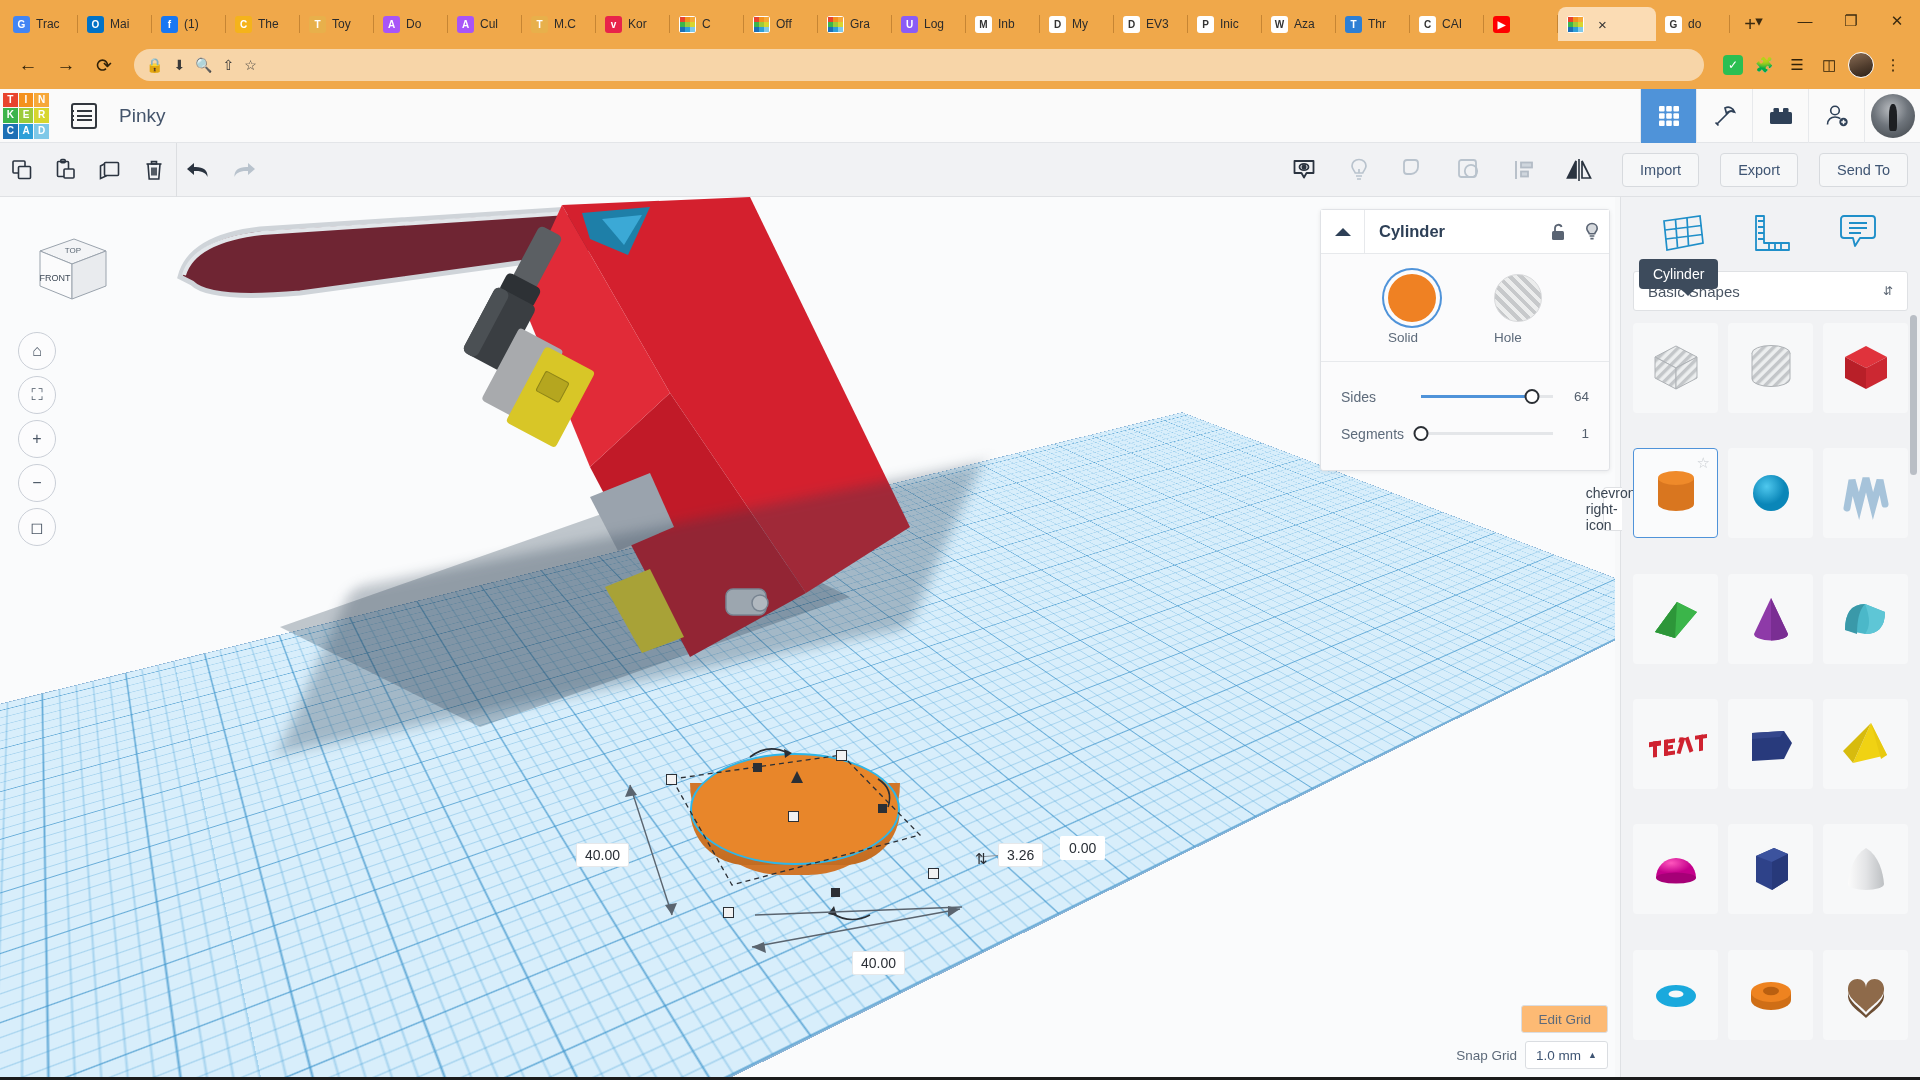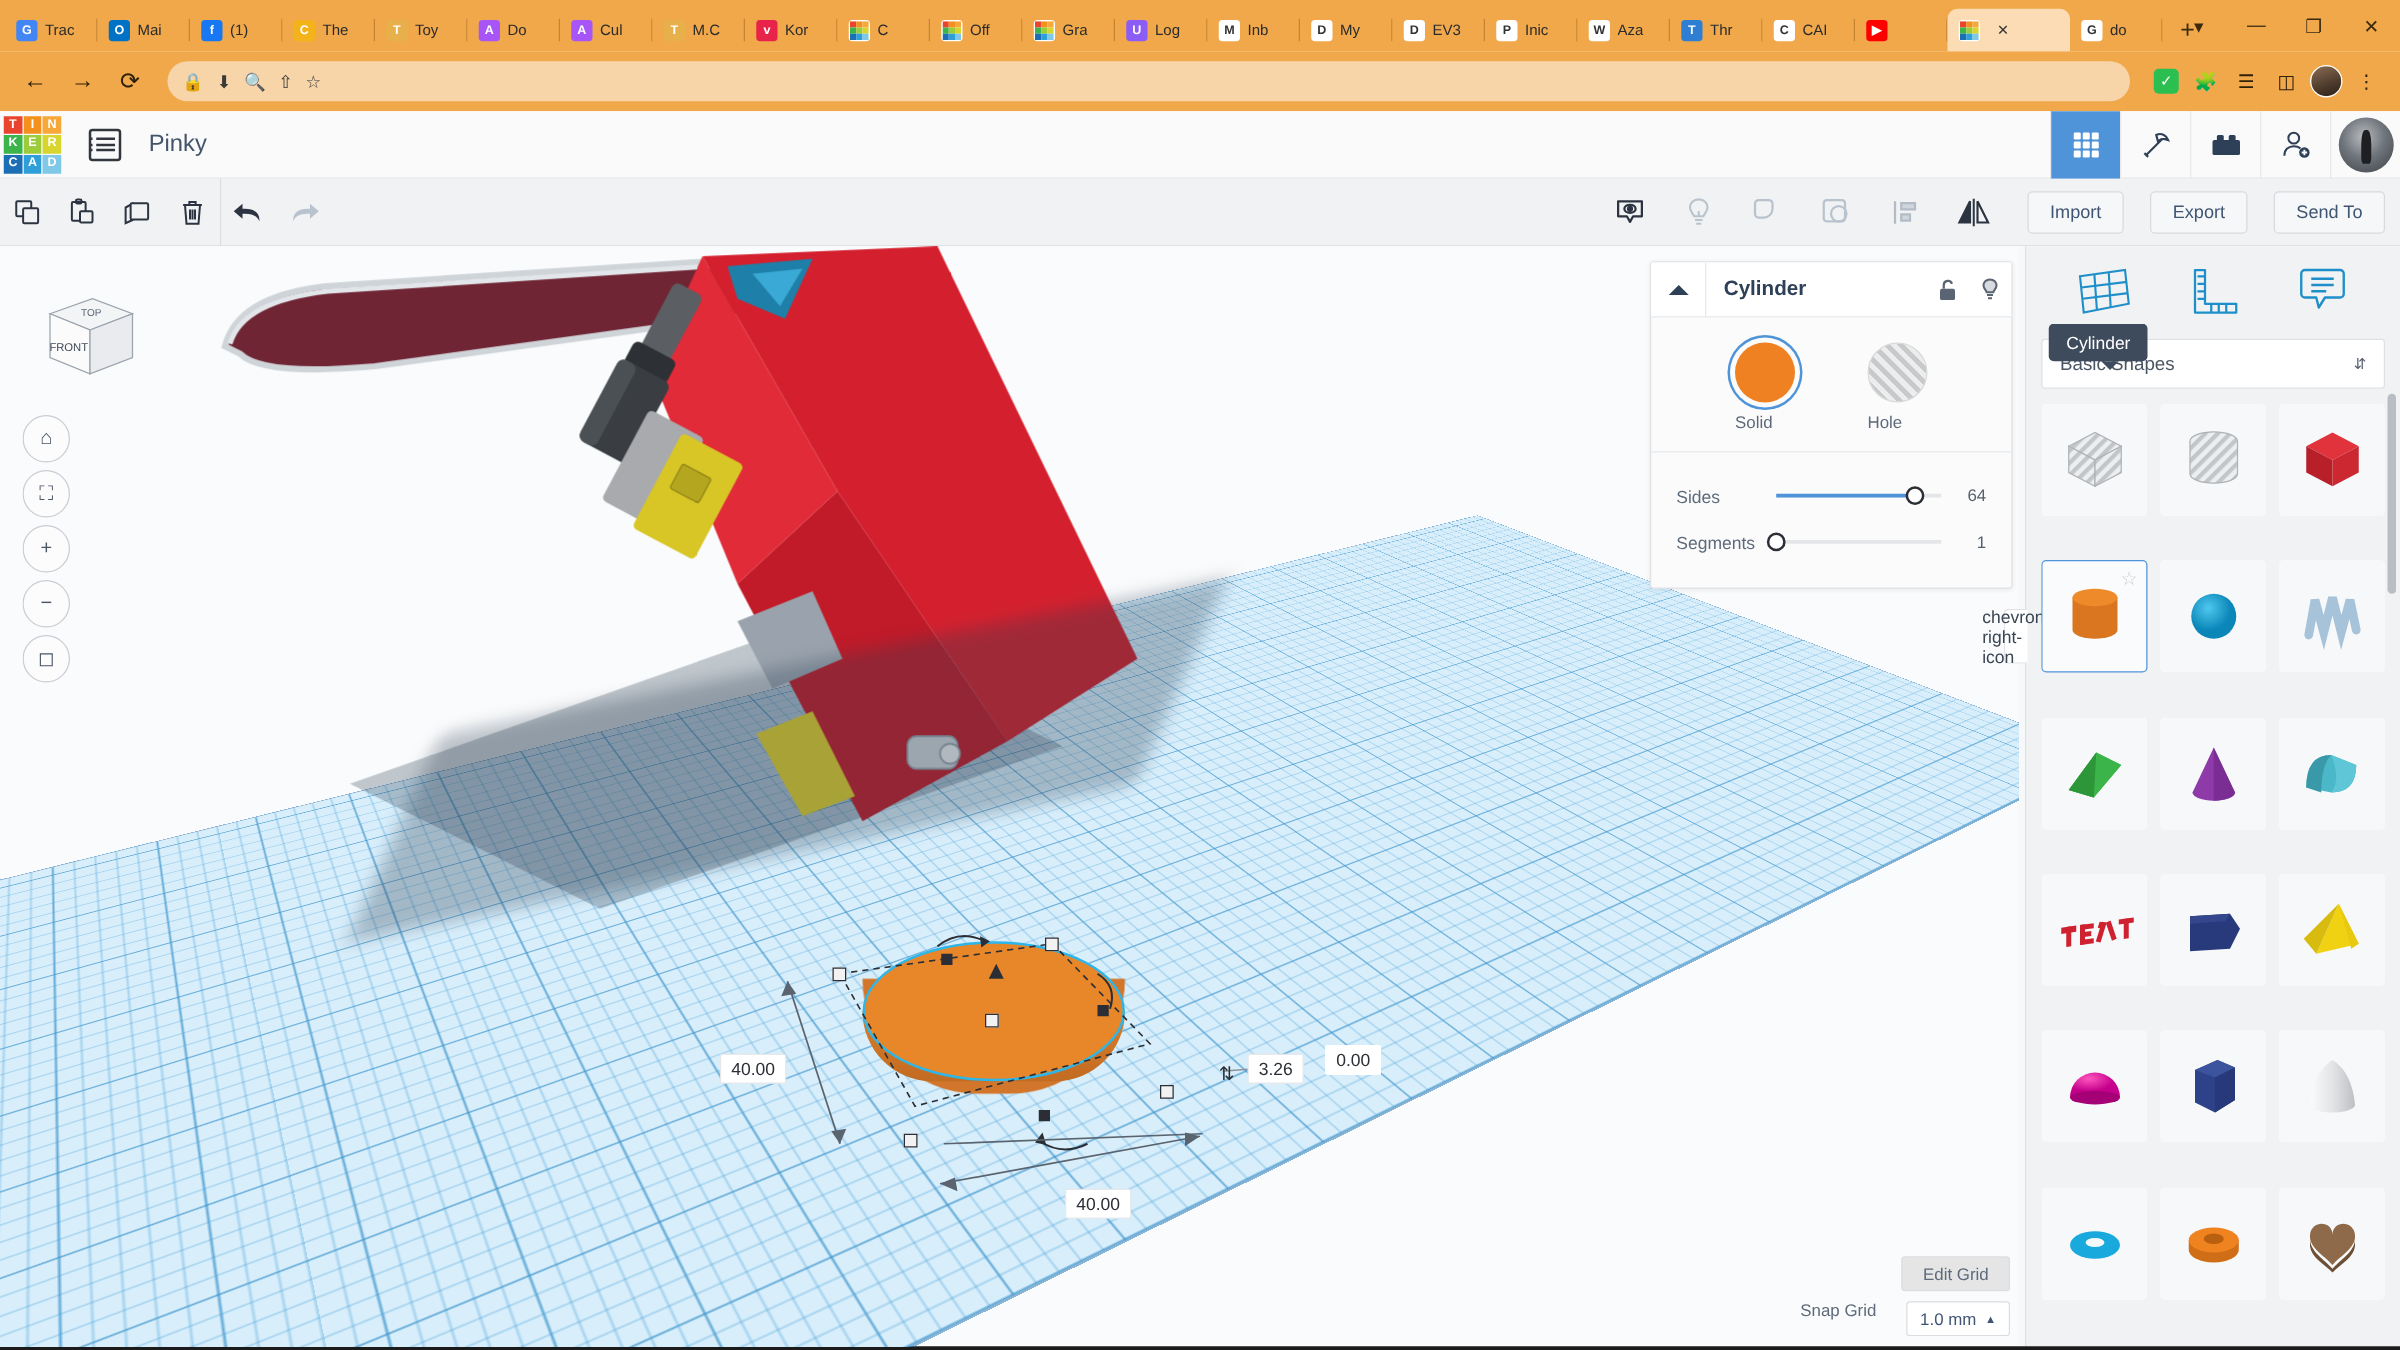--- a/index.html
+++ b/index.html
@@ -296,23 +296,23 @@
     justify-content: center; color: #3a4552; font-size: 14px;
   }
 
   
   #gridbar {
     position: absolute; right: 312px; bottom: 8px; width: 290px; text-align: right;
   }
   #edit-grid {
     display: inline-flex; align-items: center; justify-content: center;
     height: 28px; padding: 0 16px; border: 1px solid #dadde1; border-radius: 3px;
-    background: #e5e5e5; color: #5d6a7a; font-size: 13.5px;
-  }
-  #snap-row { display: flex; justify-content: flex-end; gap: 24px; margin-top: 8px;}
+    background: #fdba74; color: #5d6a7a; font-size: 13.5px;
+  }
+  #snap-row { display: flex; align-items: center; justify-content: flex-end; gap: 8px; margin-top: 8px;}
   #snap-label { font-size: 13.5px; color: #5d6a7a; }
   #snap-val {
     height: 28px; padding: 0 10px; border: 1px solid #dadde1; border-radius: 3px;
     background: #fff; color: #3f5573; font-size: 13.5px; display: flex;
     align-items: center; gap: 7px;
   }
 
   
   #taskbar {
     height: 57px; background: #1b1b1b; display: flex; align-items: center;

